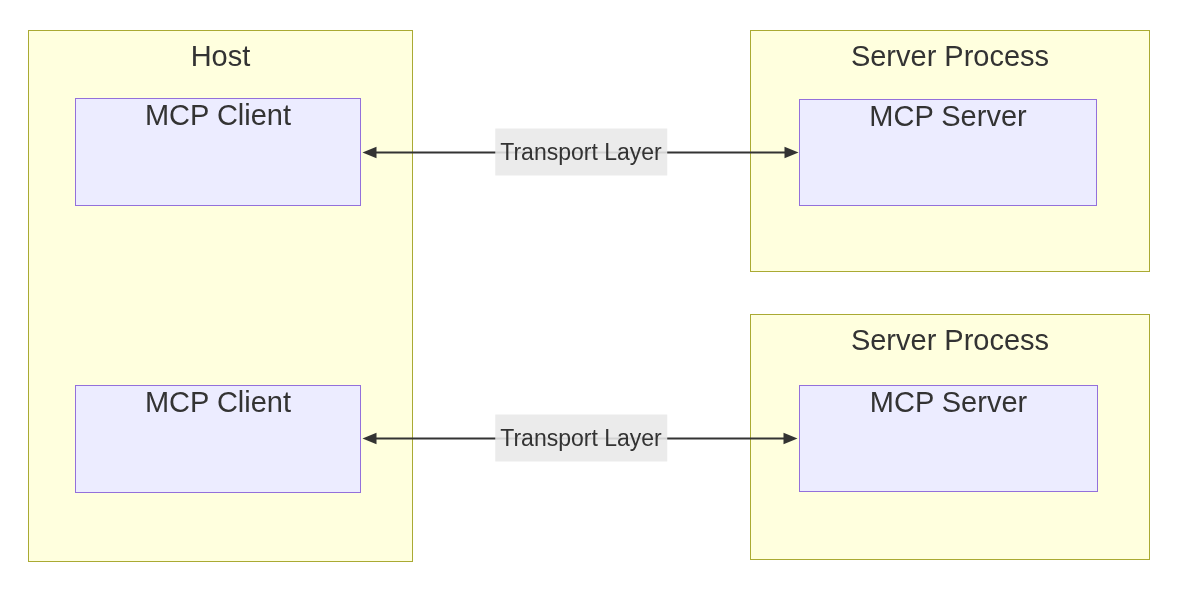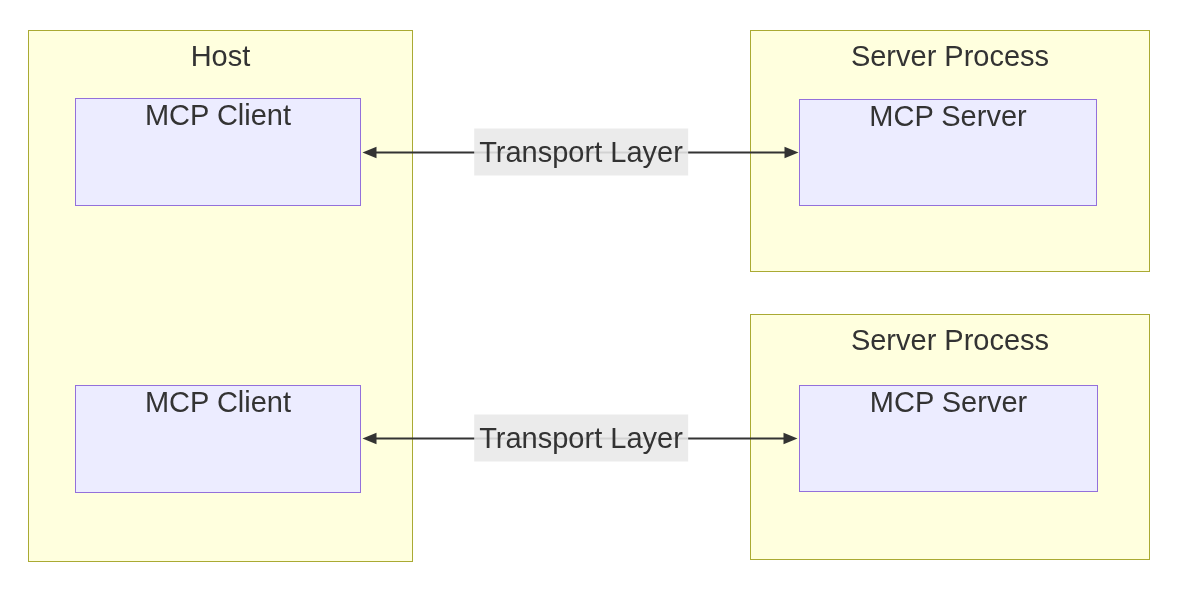--- a/index.html
+++ b/index.html
@@ -53,21 +53,21 @@
     z-index: 2;
     pointer-events: none;
   }
   .edge-line { stroke: var(--arrow); stroke-width: 2; }
   .arrowhead { fill: var(--arrow); stroke: none; }
   .edge-label {
     position: absolute;
     z-index: 3;
     transform: translate(-50%, -50%);
     background: var(--edge-label-bg);
-    font-size: 29px;
+    font-size: 23px;
     line-height: 41px;
     padding: 3px 5px;
     white-space: nowrap;
     text-align: right;
   }
 </style>
 </head>
 <body>
 
 <div class="canvas">

